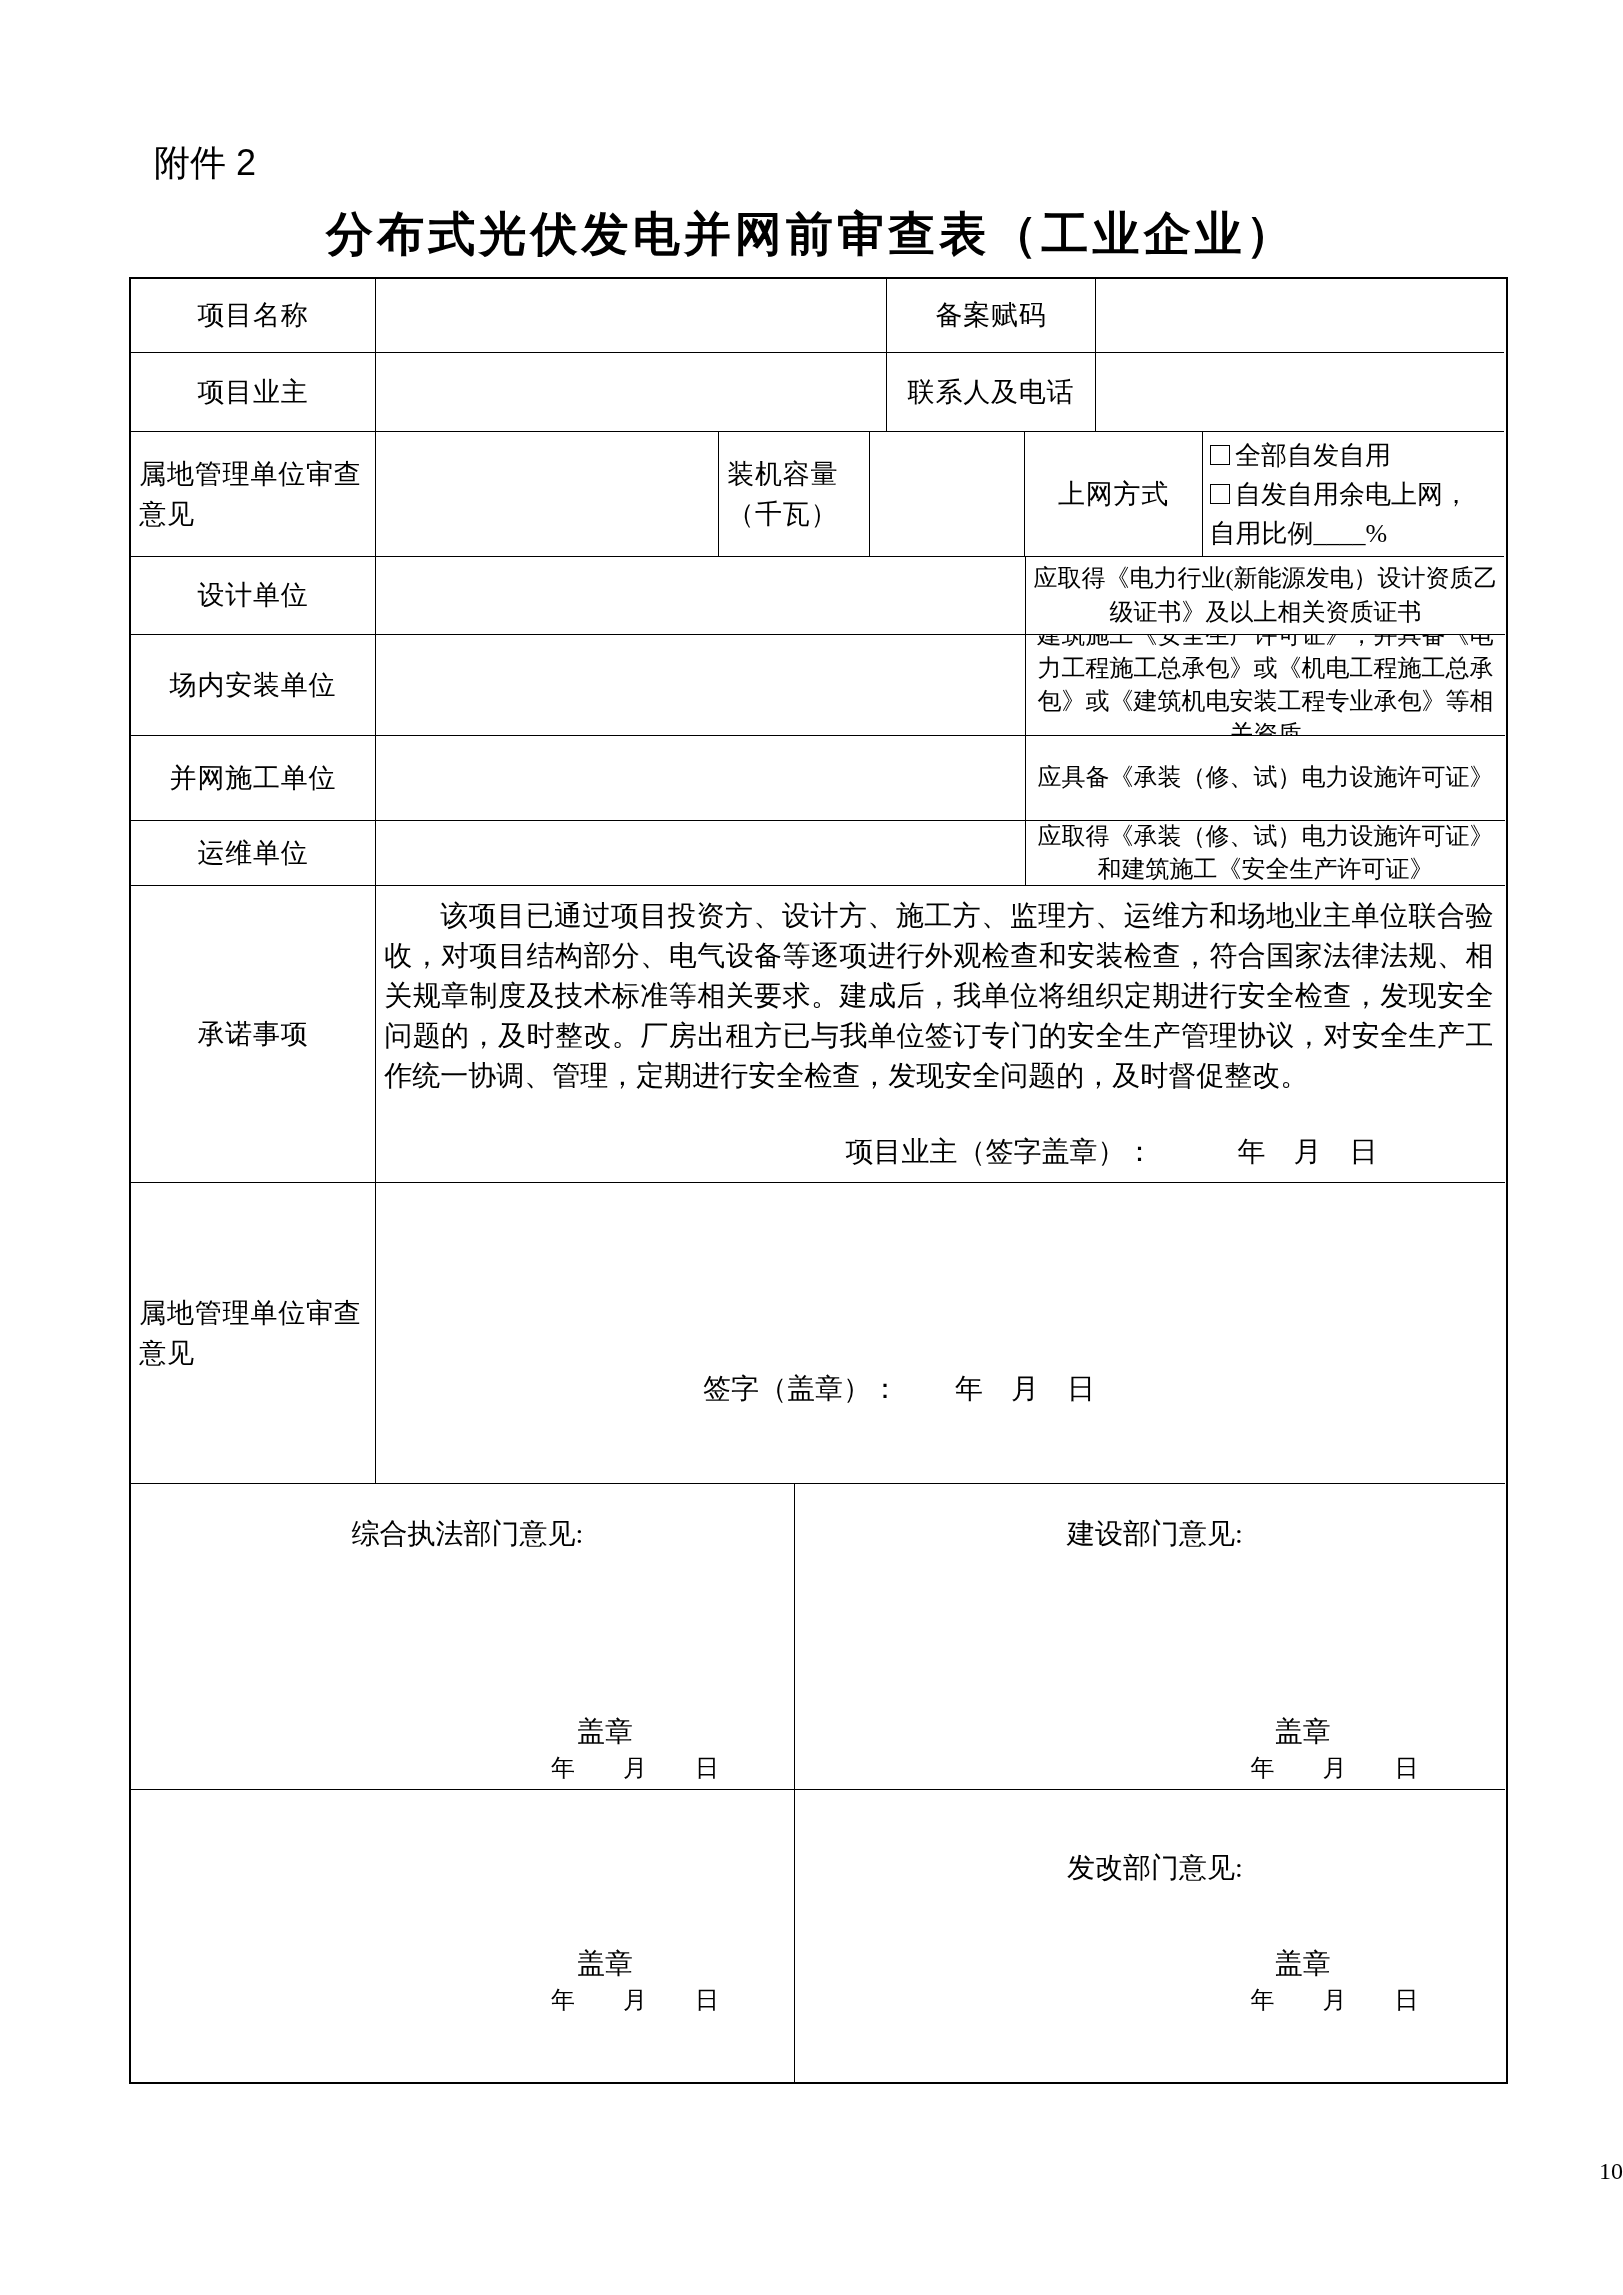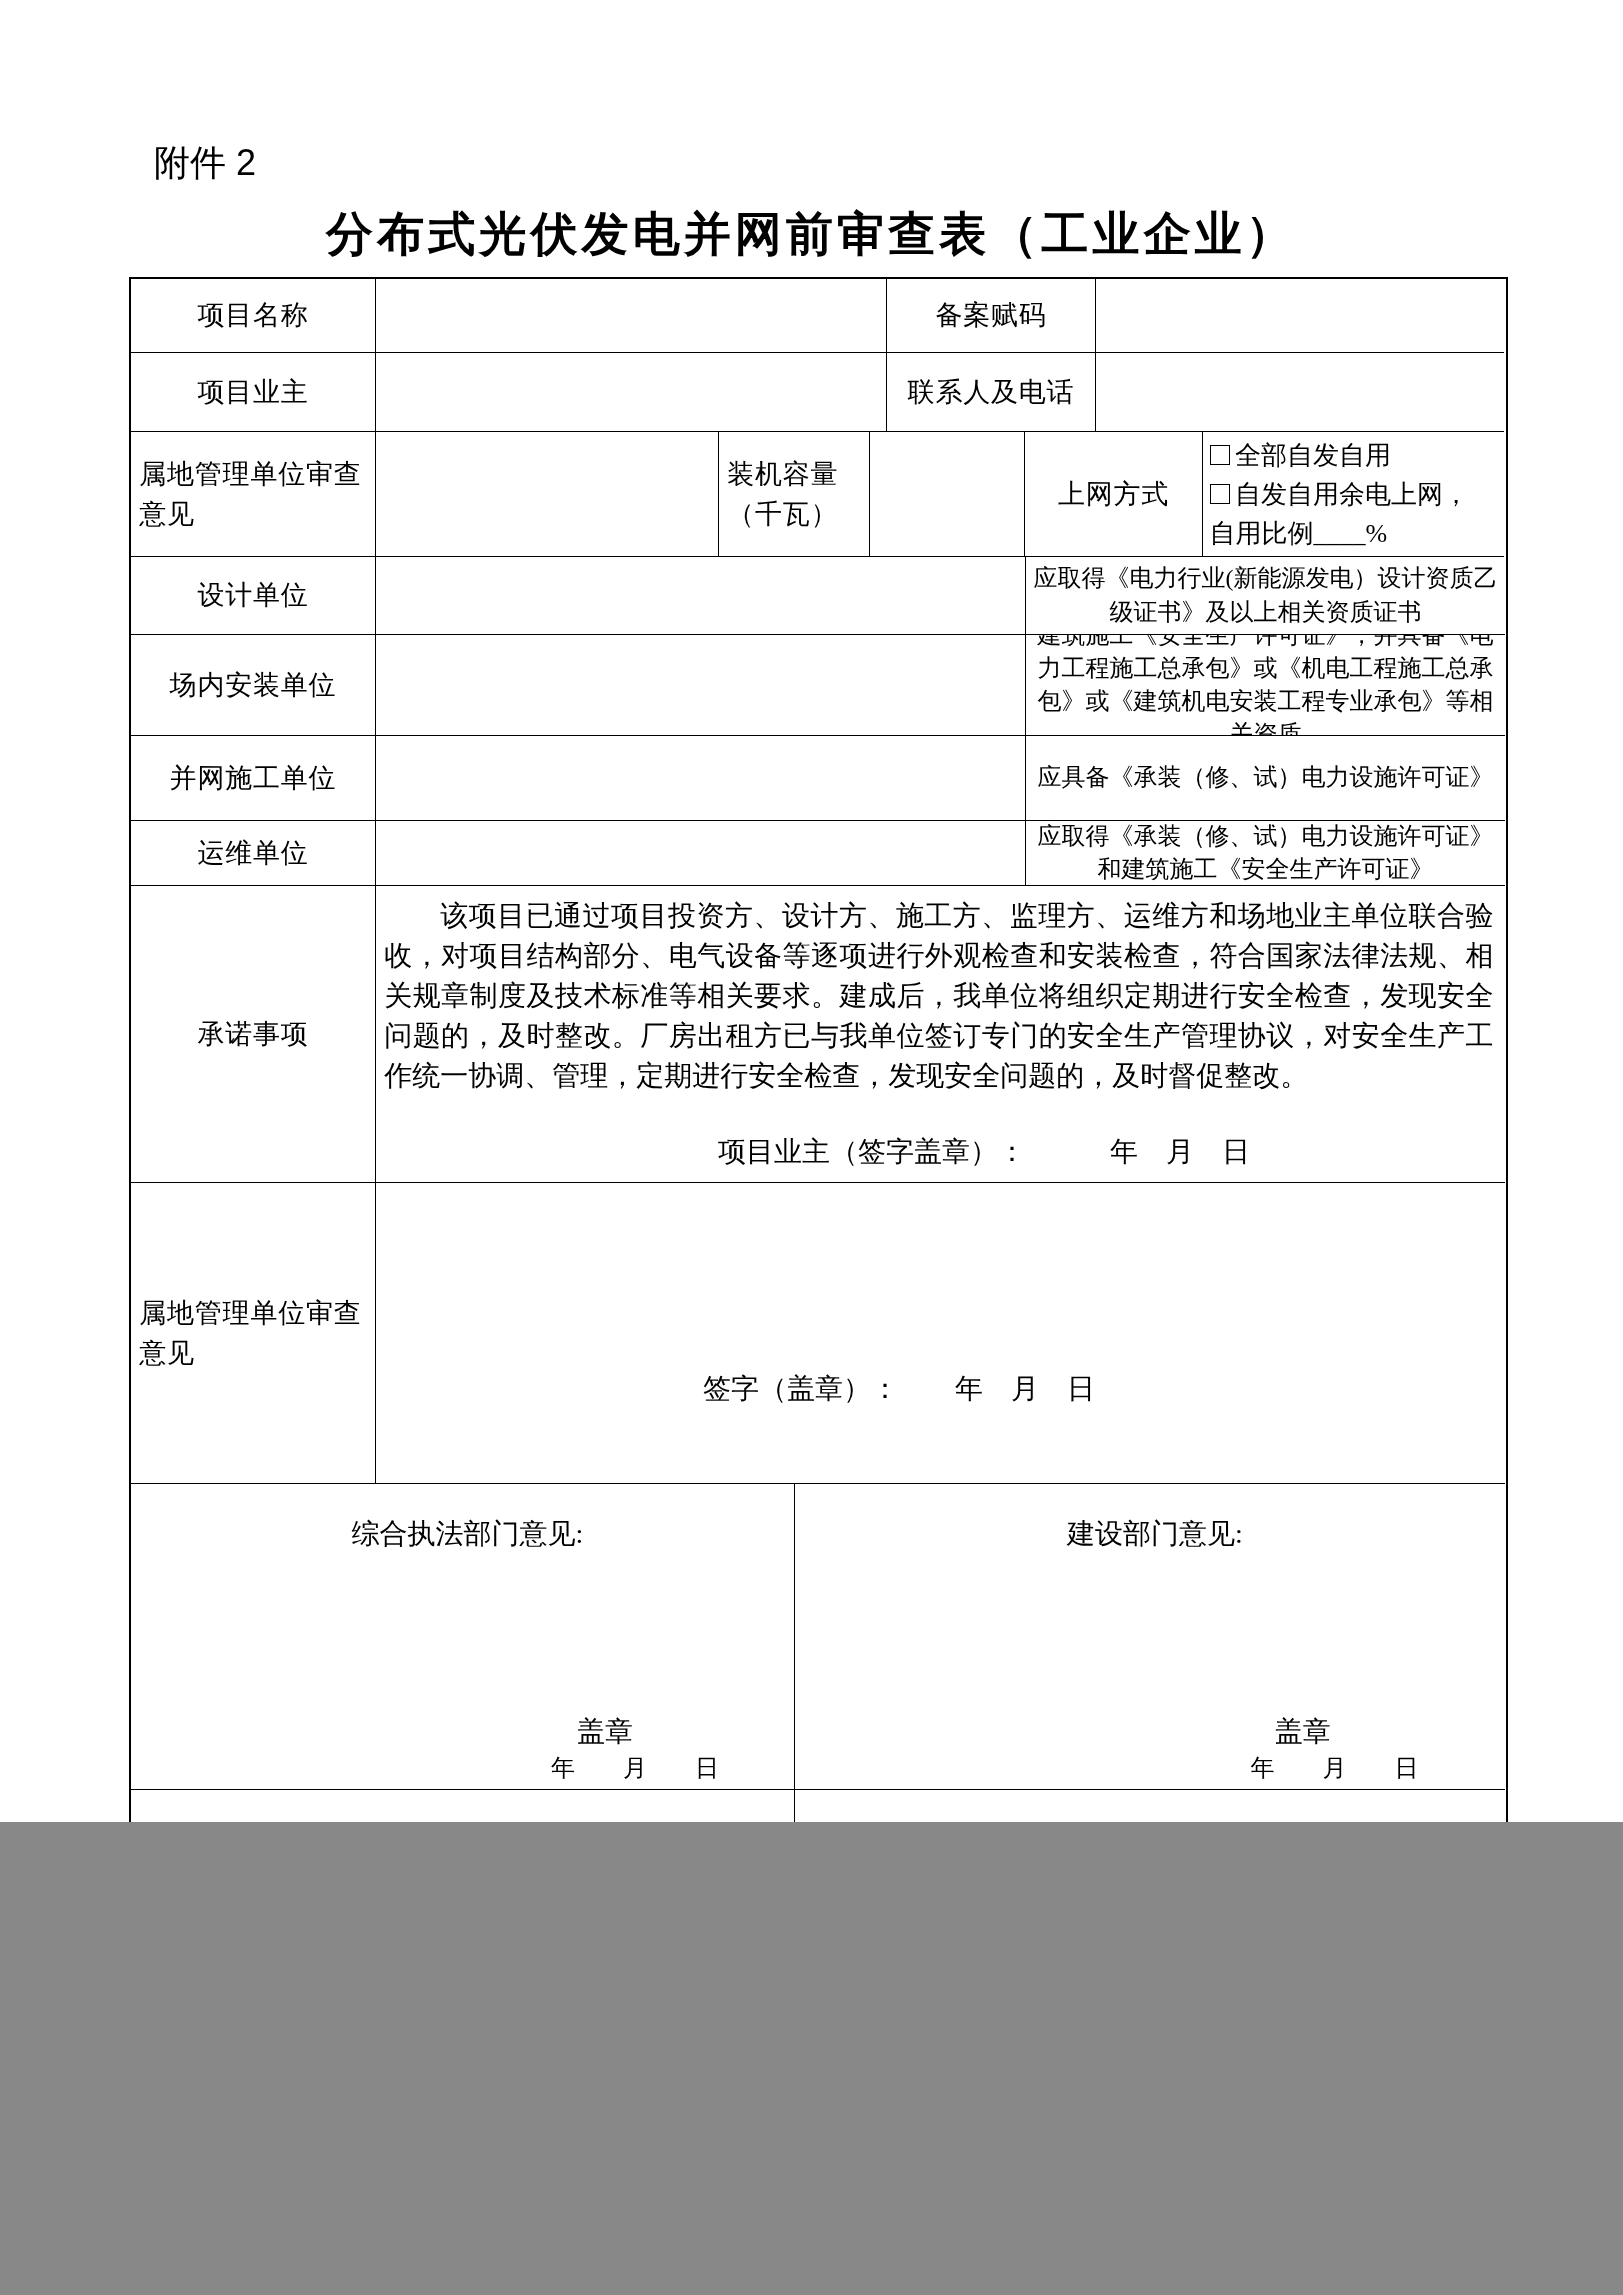--- a/index.html
+++ b/index.html
@@ -1,19 +1,19 @@
 <!DOCTYPE html>
 <html style="font-size:13px"><head>
 <meta charset="utf-8">
 <style>
   * { margin:0; padding:0; box-sizing:border-box; }
   html,body { background:#888; }
   .page {
     position:relative;
-    width:1623px; height:1822px;
+    width:1623px; height:2295px;
     background:#ffffff;
     color:#000;
     font-family:"Liberation Serif","DejaVu Serif",serif;
     margin:0 auto;
     overflow:hidden;
     padding-left:24px;
   }
   .attachment {
     position:absolute; left:154px; top:139px;
     font-size:36px;
@@ -53,21 +53,21 @@
   .cbxcell {
     flex-direction:column; align-items:flex-start; justify-content:center;
     font-size:26px; line-height:39px; padding-left:6.5px; text-align:left;
   }
   .cbx {
     display:inline-block; width:20.5px; height:20.5px;
     border:1.6px solid #000; margin-right:4.9px; vertical-align:-1.6px;
   }
   
   .commitcell {
-    flex-direction:column; align-items:flex-start; justify-content:flex-start;
+    flex-direction:column; align-items:center; justify-content:flex-start;
   }
   .commit-text {
     font-size:28px; line-height:40px;
     text-align:justify; text-indent:2em;
     padding:9.8px 11.5px 0 8.2px;
   }
   .commit-sig {
     margin-top:auto; margin-bottom:11.5px; margin-left:342px;
     font-size:28px;
   }

